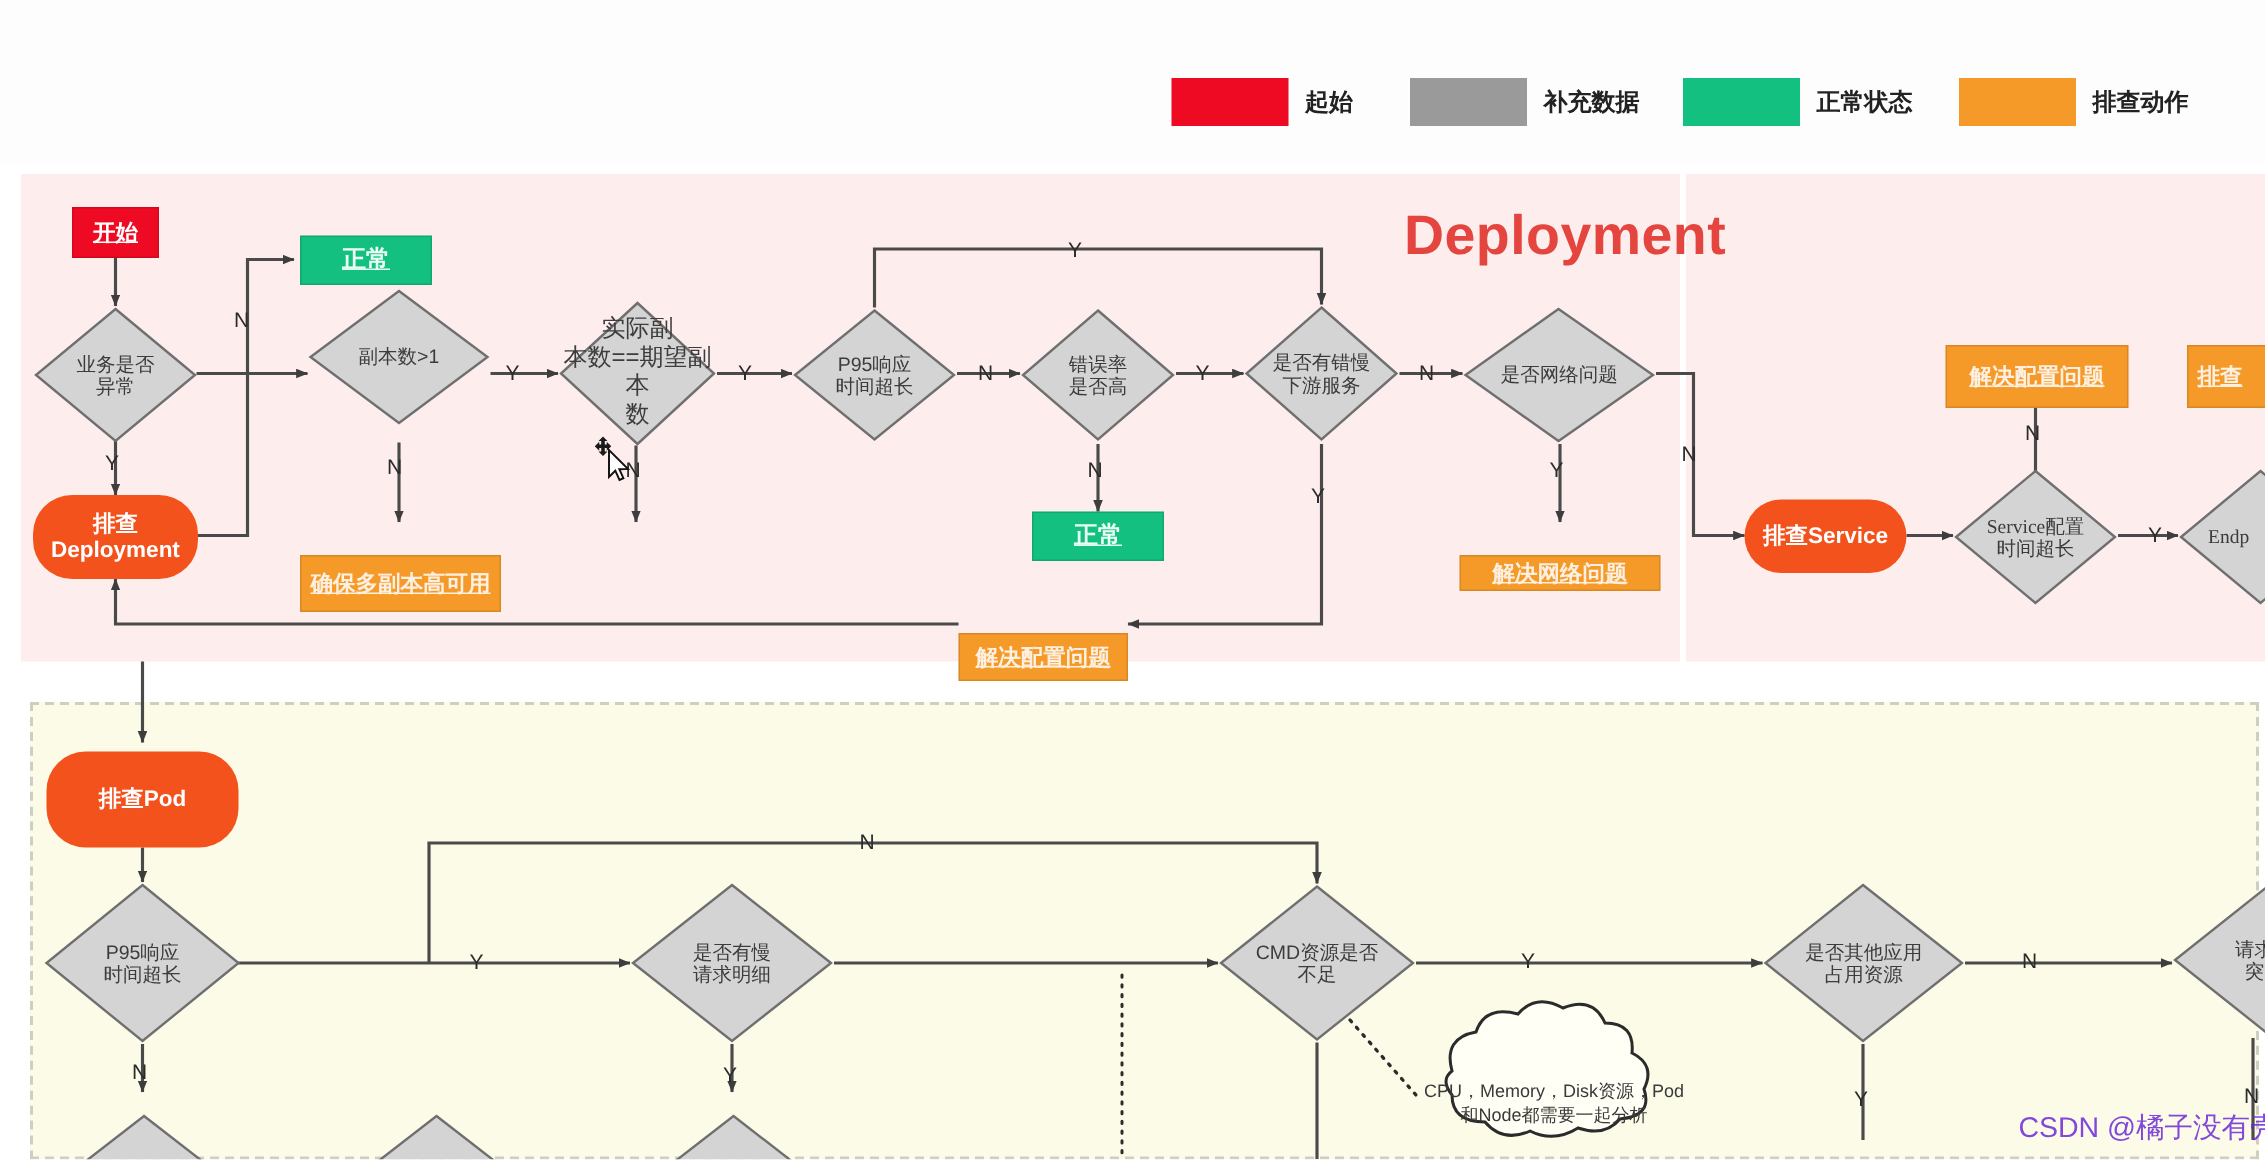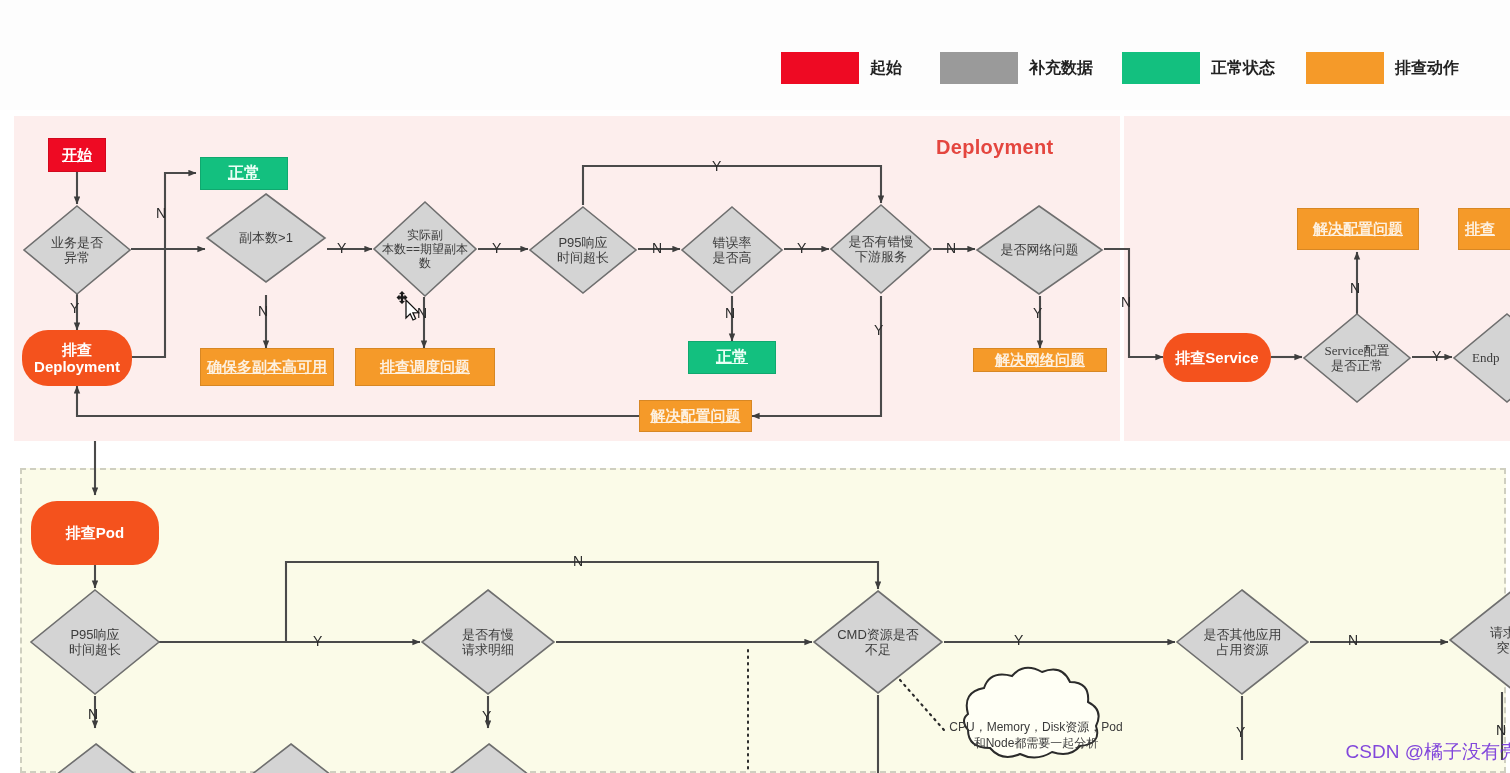--- a/index.html
+++ b/index.html
@@ -15,30 +15,30 @@
   .lg-swatch{width:78px;height:32px;display:block;}
   .lg-label{margin-left:11px;font-size:16px;font-weight:bold;color:#222;white-space:nowrap;}
 
   
   .panel{position:absolute;}
   #panel-deploy{left:14px;top:116px;width:1106px;height:325px;background:#fdeeed;}
   #panel-service{left:1124px;top:116px;width:386px;height:325px;background:#fdeeed;}
   #panel-pod{left:20px;top:468px;width:1486px;height:305px;background:#fbfbe8;border:2px dashed #cfcfc0;box-sizing:border-box;}
 
   #deploy-title{
-    position:absolute;left:936px;top:136px;font-size:20px;font-weight:bold;
+    position:absolute;left:936px;top:136px;font-size:37px;font-weight:bold;
     color:#e4463f;letter-spacing:.3px;
   }
 
   
   .node{position:absolute;box-sizing:border-box;display:flex;align-items:center;justify-content:center;text-align:center;}
   .rect{border:1px solid rgba(0,0,0,.12);text-decoration:underline;}
   .start{background:#ee0a23;color:#ffffff;font-weight:bold;font-size:15px;}
   .normal{background:#13c07f;color:#eafff5;font-weight:bold;font-size:16px;}
-  .action{background:#f59a29;color:#fdf0e0;font-weight:bold;font-size:15px;}
+  .action{background:#f59a29;color:#fdf0e0;font-weight:bold;font-size:15px;margin-top:22px;}
   .pill{background:#f4521d;color:#ffffff;font-weight:bold;font-size:15px;border-radius:26px;line-height:1.15;}
   .diamond-wrap{position:absolute;}
   .diamond-wrap svg{position:absolute;left:0;top:0;overflow:visible;}
   .dia-text{position:absolute;left:0;top:0;width:100%;height:100%;
     display:flex;align-items:center;justify-content:center;text-align:center;
     font-size:13px;color:#3c3c3c;line-height:1.18;pointer-events:none;white-space:pre-line;}
   .dia-text.en{font-family:"Liberation Serif","DejaVu Serif",serif;}
 
   
   #wires{position:absolute;left:0;top:0;width:1510px;height:773px;pointer-events:none;}
@@ -188,26 +188,25 @@
       </svg>
     <div class="dia-text">副本数&gt;1</div>
   </div>
 
   <div class="node rect action" style="left:200px;top:348px;width:134px;height:38px">确保多副本高可用</div>
 
   <div class="diamond-wrap" style="left:372px;top:200px;width:106px;height:98px">
     <svg width="106" height="98">
         <polygon points="53,2 104,49 53,96 2,49" fill="#d4d4d4" stroke="#6f6f6f" stroke-width="1.6"></polygon>
       </svg>
-    <div class="dia-text" style="font-size:12px">实际副
+    <div class="dia-text" style="font-size:16px">实际副
 本数==期望副本
 数</div>
   </div>
 
-  <div class="node rect action" style="left:355px;top:348px;width:140px;height:38px">排查调度问题</div>
 
   <div class="diamond-wrap" style="left:528px;top:205px;width:110px;height:90px">
     <svg width="110" height="90">
         <polygon points="55,2 108,45 55,88 2,45" fill="#d4d4d4" stroke="#6f6f6f" stroke-width="1.6"></polygon>
       </svg>
     <div class="dia-text">P95响应
 时间超长</div>
   </div>
 
   <div class="diamond-wrap" style="left:680px;top:205px;width:104px;height:90px">
@@ -239,21 +238,21 @@
 
   <div class="node rect action" style="left:973px;top:348px;width:134px;height:24px">解决网络问题</div>
 
   <div class="node pill" style="left:1163px;top:333px;width:108px;height:49px">排查Service</div>
 
   <div class="diamond-wrap" style="left:1302px;top:312px;width:110px;height:92px">
     <svg width="110" height="92">
         <polygon points="55,2 108,46 55,90 2,46" fill="#d4d4d4" stroke="#6f6f6f" stroke-width="1.6"></polygon>
       </svg>
     <div class="dia-text en">Service配置
-是否正常</div>
+时间超长</div>
   </div>
 
   <div class="node rect action" style="left:1297px;top:208px;width:122px;height:42px">解决配置问题</div>
 
   <div class="node rect action" style="left:1458px;top:208px;width:70px;height:42px;justify-content:flex-start;padding-left:6px">排查</div>
 
   <div class="diamond-wrap" style="left:1452px;top:312px;width:110px;height:92px">
     <svg width="110" height="92">
         <polygon points="55,2 108,46 55,90 2,46" fill="#d4d4d4" stroke="#6f6f6f" stroke-width="1.6"></polygon>
       </svg>

